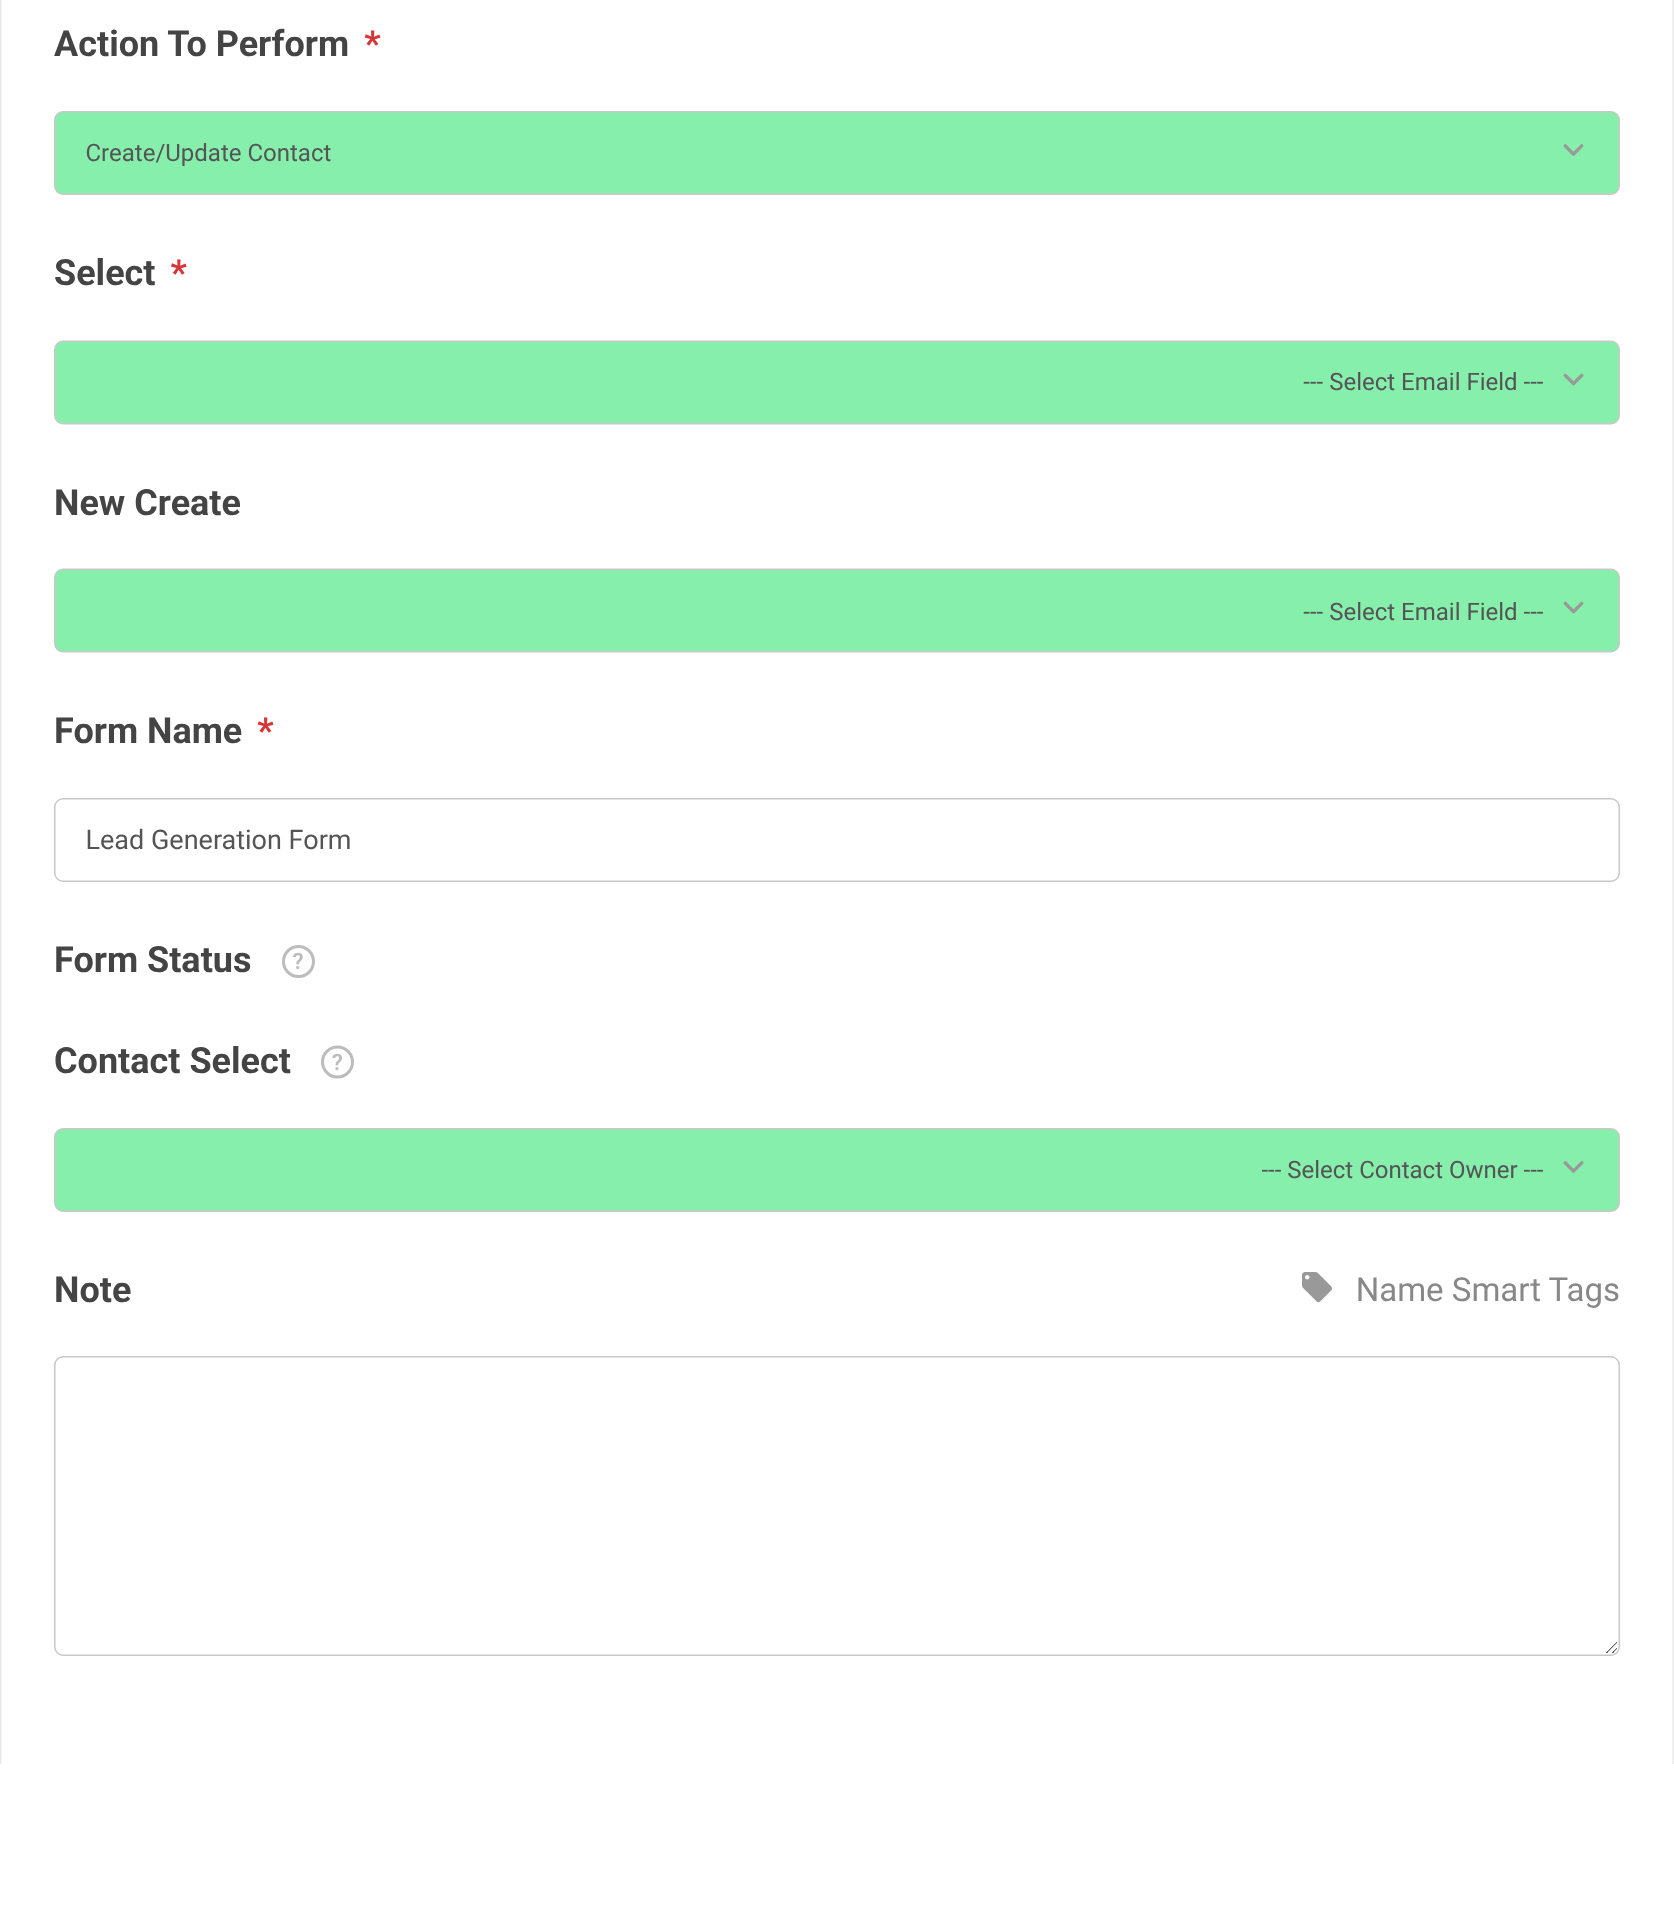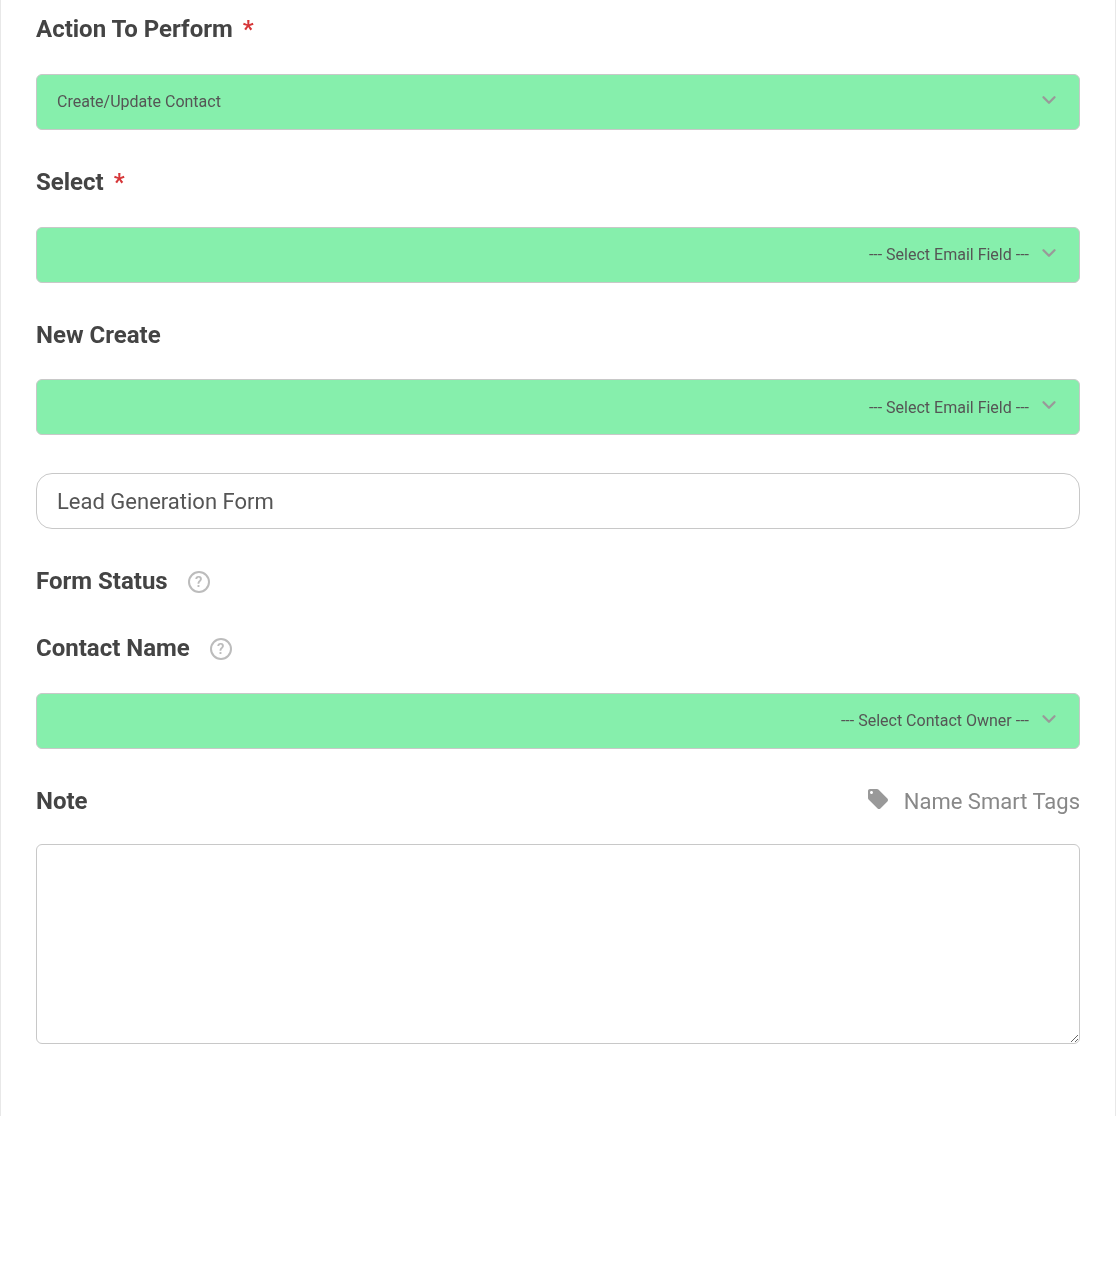--- a/index.html
+++ b/index.html
@@ -80,25 +80,25 @@
     }
     .select-chevron svg {
       width: 22px;
       height: 22px;
       stroke: #999999;
     }
     .text-input {
       width: 100%;
       height: 56px;
       padding: 0 20px;
-      font-size: 22px;
+      font-size: 18px;
       color: #555555;
       background: #ffffff;
       border: 1px solid #c8c8c8;
-      border-radius: 16px;
+      border-radius: 6px;
       font-family: inherit;
     }
     .note-header {
       display: flex;
       align-items: center;
       justify-content: space-between;
       margin-bottom: 28px;
     }
     .note-header .form-label {
       margin-bottom: 0;
@@ -185,33 +185,37 @@
       </select>
       <span class="select-chevron">
         <svg viewBox="0 0 24 24" fill="none" stroke="currentColor" stroke-width="2.5" stroke-linecap="round" stroke-linejoin="round">
             <polyline points="6 9 12 15 18 9"></polyline>
           </svg>
       </span>
     </div>
   </div>
 
   <div class="form-group">
+    <label class="form-label">
+      <span>Form Name</span>
+      <span class="required-asterisk">*</span>
+    </label>
     <input type="text" class="text-input" value="Lead Generation Form" style="">
   </div>
 
   <div class="form-group">
     <label class="form-label">
       <span>Form Status</span>
       <span class="help-icon">?</span>
     </label>
   </div>
 
   <div class="form-group">
     <label class="form-label">
-      <span>Contact Name</span>
+      <span>Contact Select</span>
       <span class="help-icon">?</span>
     </label>
     <div class="select-wrapper">
       <select class="select-field placeholder-option">
         <option>--- Select Contact Owner ---</option>
       </select>
       <span class="select-chevron">
         <svg viewBox="0 0 24 24" fill="none" stroke="currentColor" stroke-width="2.5" stroke-linecap="round" stroke-linejoin="round">
             <polyline points="6 9 12 15 18 9"></polyline>
           </svg>

